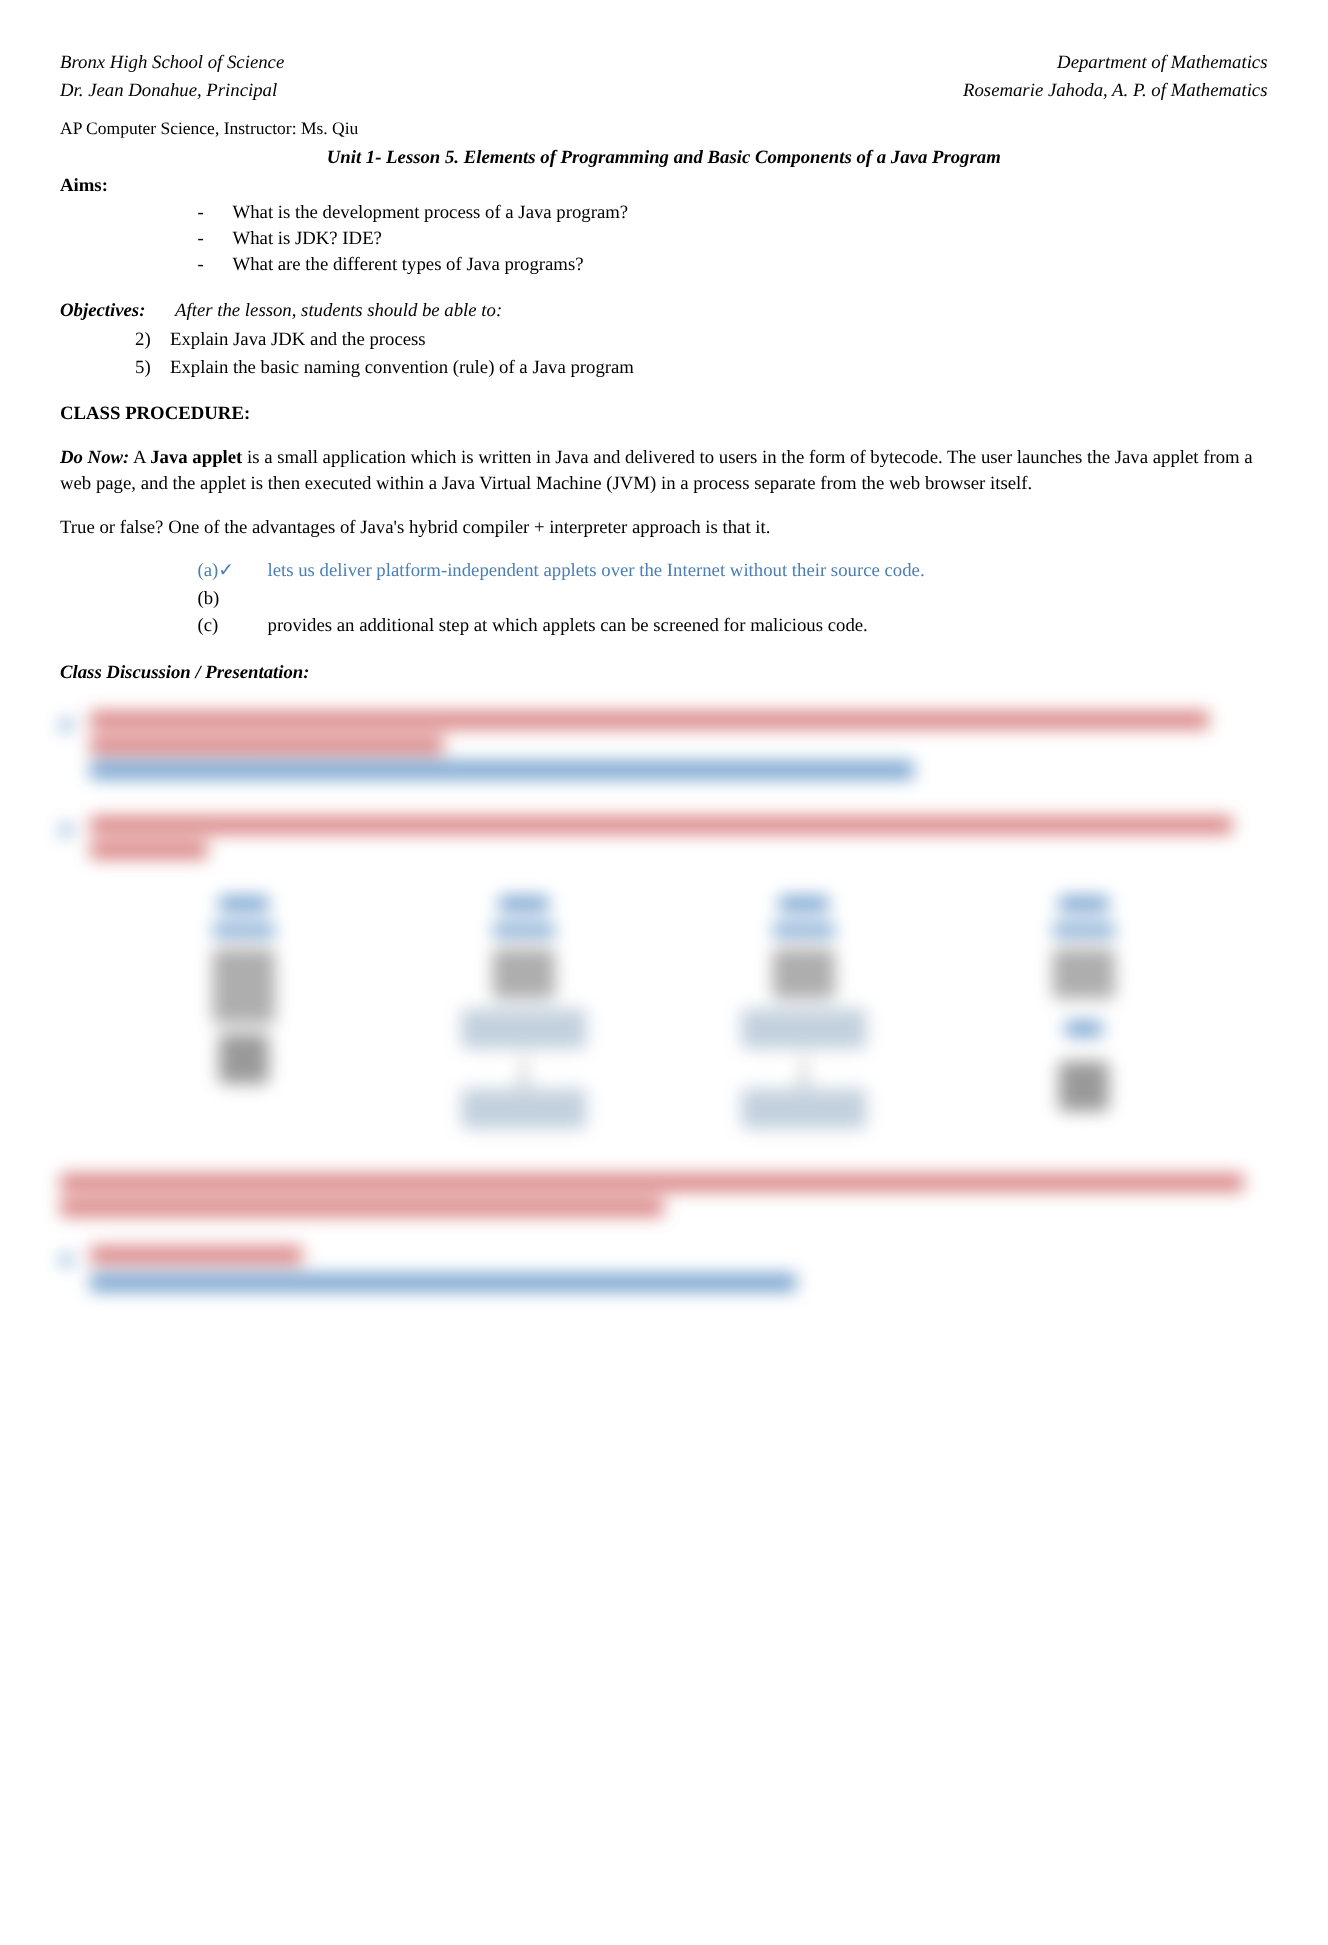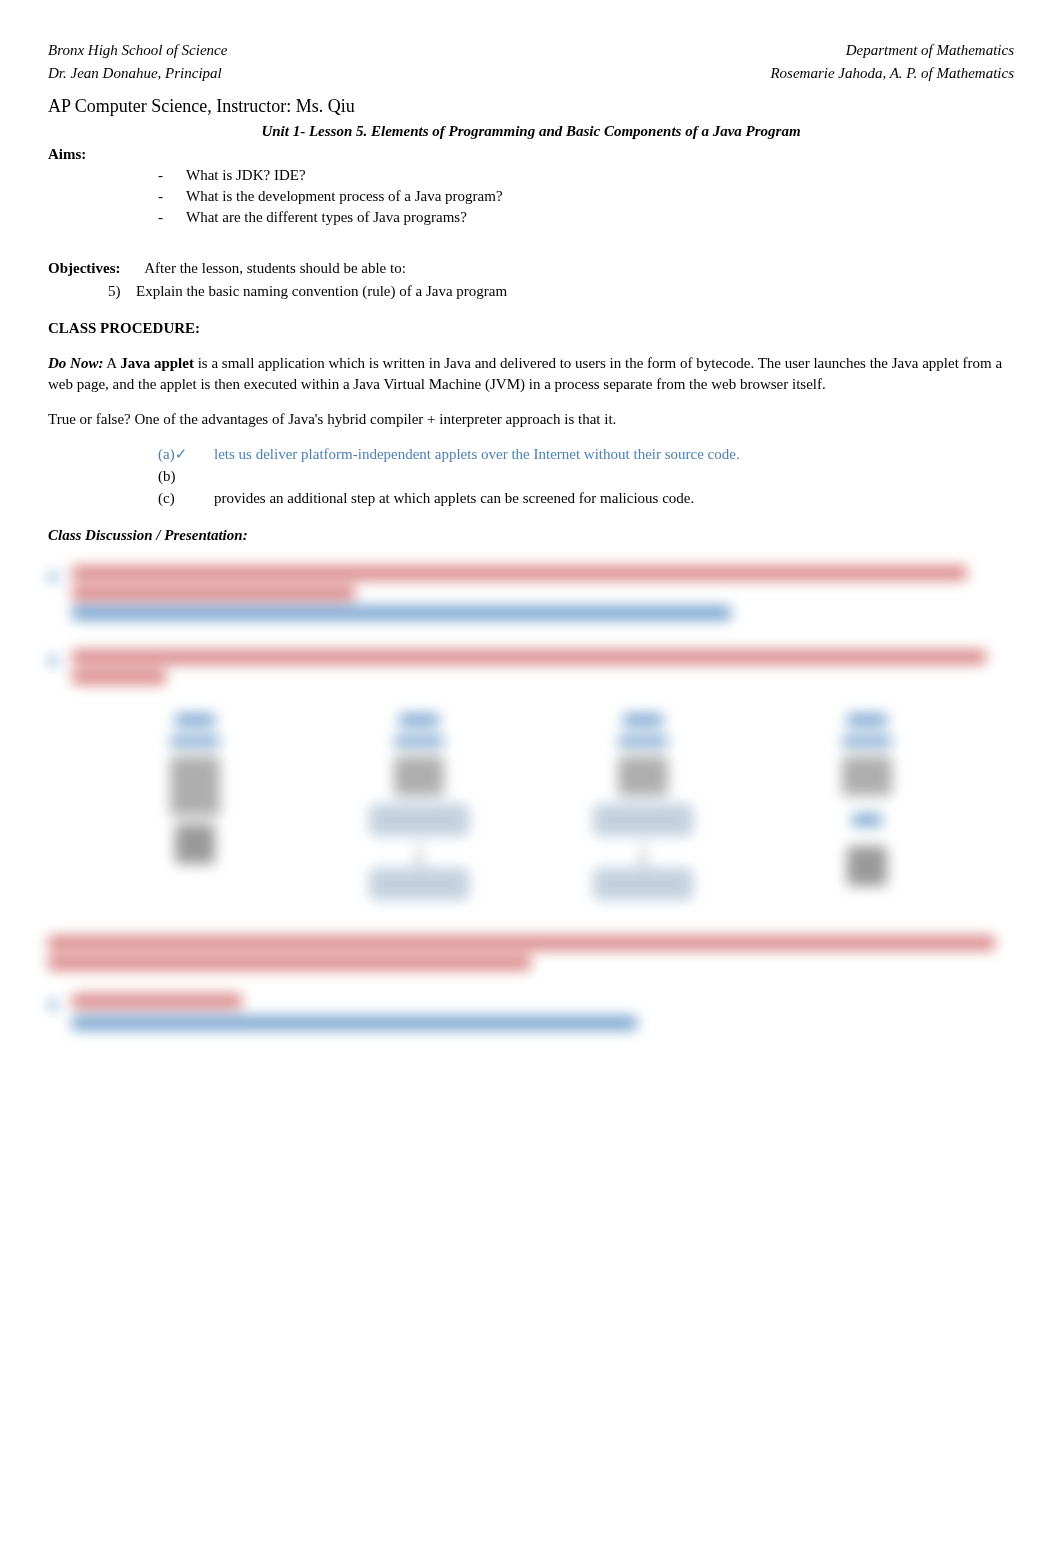--- a/index.html
+++ b/index.html
@@ -18,21 +18,21 @@
     }
     .header-row {
       display: flex;
       justify-content: space-between;
       font-style: italic;
       margin-bottom: 2px;
       gap: 44px;
     }
     .course-line {
       margin-top: 10px;
-      font-size: 18px;
+      font-size: 14px;
     }
     .unit-title {
       text-align: center;
       font-style: italic;
       font-weight: bold;
       margin-top: 2px;
       margin-bottom: 2px;
     }
     .section-label {
       font-weight: bold;
@@ -213,30 +213,31 @@
 </div>
 
 <div class="course-line">AP Computer Science, Instructor: Ms. Qiu</div>
 
 <div class="unit-title">Unit 1- Lesson 5. Elements of Programming and Basic Components of a Java Program</div>
 
 <div>
   <span class="section-label">Aims:</span>
 </div>
 <ul class="aims-list">
+  <li><span>What is the development process of a Java program?</span></li>
   <li><span>What is JDK? IDE?</span></li>
-  <li><span>What is the development process of a Java program?</span></li>
   <li><span>What are the different types of Java programs?</span></li>
 </ul>
 
-<div style="margin-top:30px;">
+<div style="margin-top:16px;font-style:italic;">
   <span class="section-label">Objectives:</span>
   <span style="margin-left:20px;" class="objectives-intro">After the lesson, students should be able to:</span>
 </div>
 <ol class="objectives-list">
+  <li><span class="obj-num">2)</span><span>Explain Java JDK and the process</span></li>
   <li><span class="obj-num">5)</span><span>Explain the basic naming convention (rule) of a Java program</span></li>
 </ol>
 
 <div class="class-procedure">CLASS PROCEDURE:</div>
 
 <div class="do-now">
   <span class="do-now-label">Do Now:</span>
   <span>A </span><span class="applet-bold">Java applet</span><span> is a small application which is written in Java and delivered to users in the form of bytecode. The user launches the Java applet from a web page, and the applet is then executed within a Java Virtual Machine (JVM) in a process separate from the web browser itself.</span>
 </div>
 

